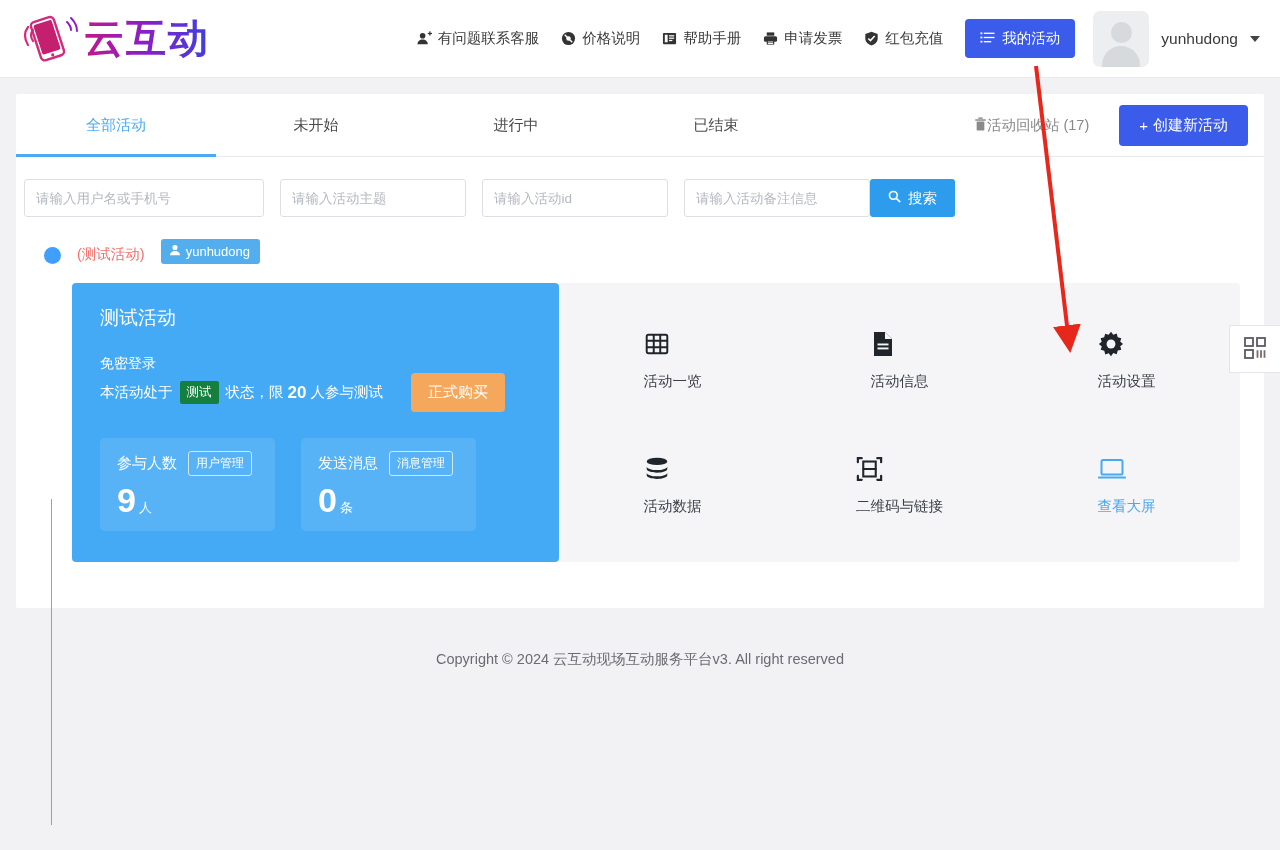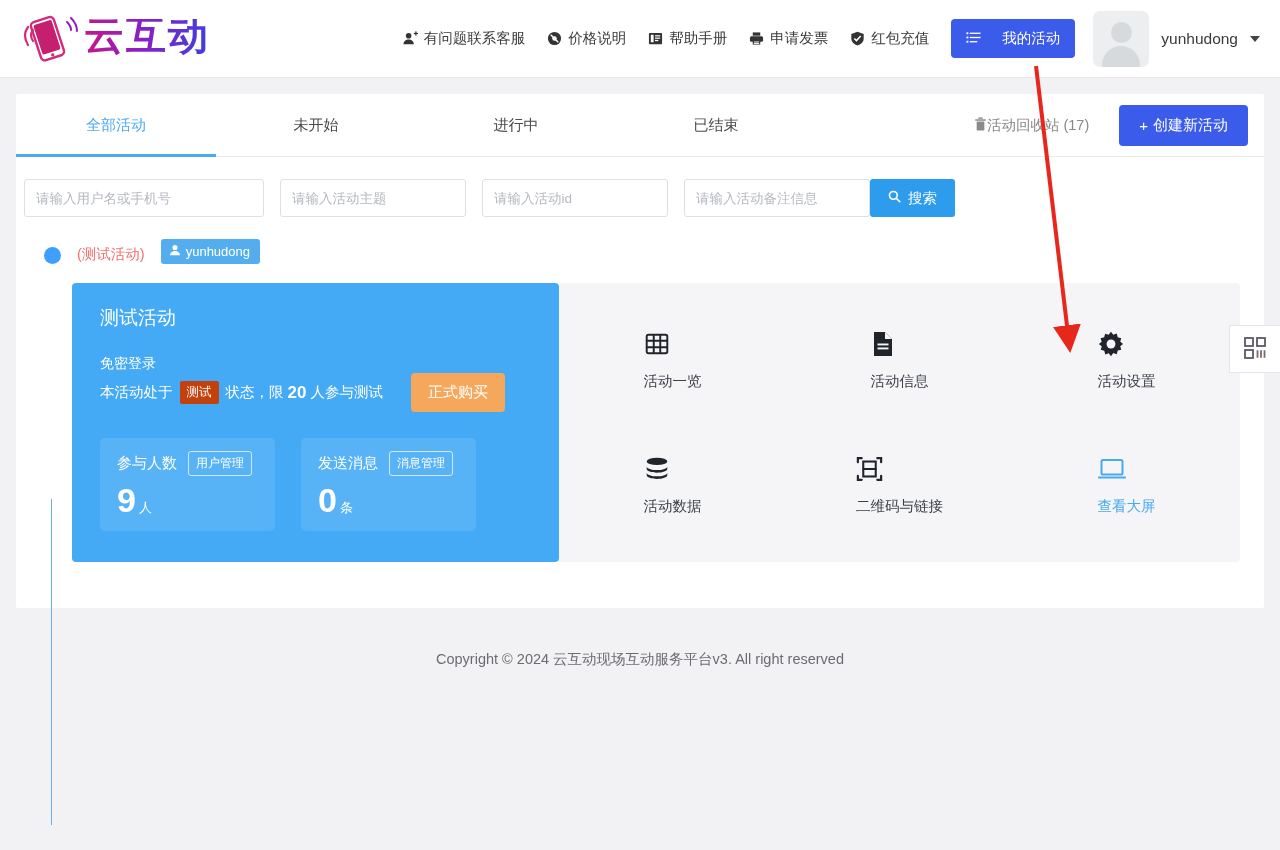--- a/index.html
+++ b/index.html
@@ -39,21 +39,21 @@
     position: relative;
   }
   .logo-text {
     font-size: 40px;
     font-weight: bold;
     letter-spacing: 2px;
     background: linear-gradient(90deg,#c2188c 0%,#8c1ec4 45%,#3f3fe0 100%);
     -webkit-background-clip: text;
     background-clip: text;
     color: transparent;
-    font-family: Liberation Mono, monospace;
+    font-family: Liberation Serif, serif;
     line-height: 1;
   }
   .nav {
     flex: 1;
     display: flex;
     align-items: center;
     justify-content: flex-end;
     gap: 22px;
     padding-right: 18px;
   }
@@ -68,21 +68,21 @@
   }
   .nav-item .ic { display:inline-flex; width:15px; height:15px; align-items:center; justify-content:center; }
   .nav-item .ic svg { display:block; }
   .nav-btn {
     background: #3b5beb;
     color: #fff;
     border-radius: 4px;
     padding: 10px 15px;
     display: flex;
     align-items: center;
-    gap: 21px;
+    gap: 7px;
     font-size: 14.5px;
     cursor: pointer;
     white-space: nowrap;
   }
   .user {
     display: flex;
     align-items: center;
     gap: 12px;
     flex: 0 0 auto;
     cursor: pointer;
@@ -270,21 +270,21 @@
     height: 279px;
   }
   .act-name { font-size: 19px; font-weight: normal; margin-bottom: 24px; }
   .act-sub  { font-size: 14px; }
   .act-status-row {
     display: flex;
     align-items: center;
     font-size: 14.5px;
   }
   .tag-test {
-    background: #c2410c;
+    background: #15803d;
     color: #fff;
     font-size: 12.5px;
     padding: 3px 7px;
     border-radius: 2px;
     margin: 0 7px;
   }
   .num-inline { font-weight: bold; font-size: 17px; margin: 0 4px; }
   .btn-buy {
     background: #f5a85c;
     color: #fff;

